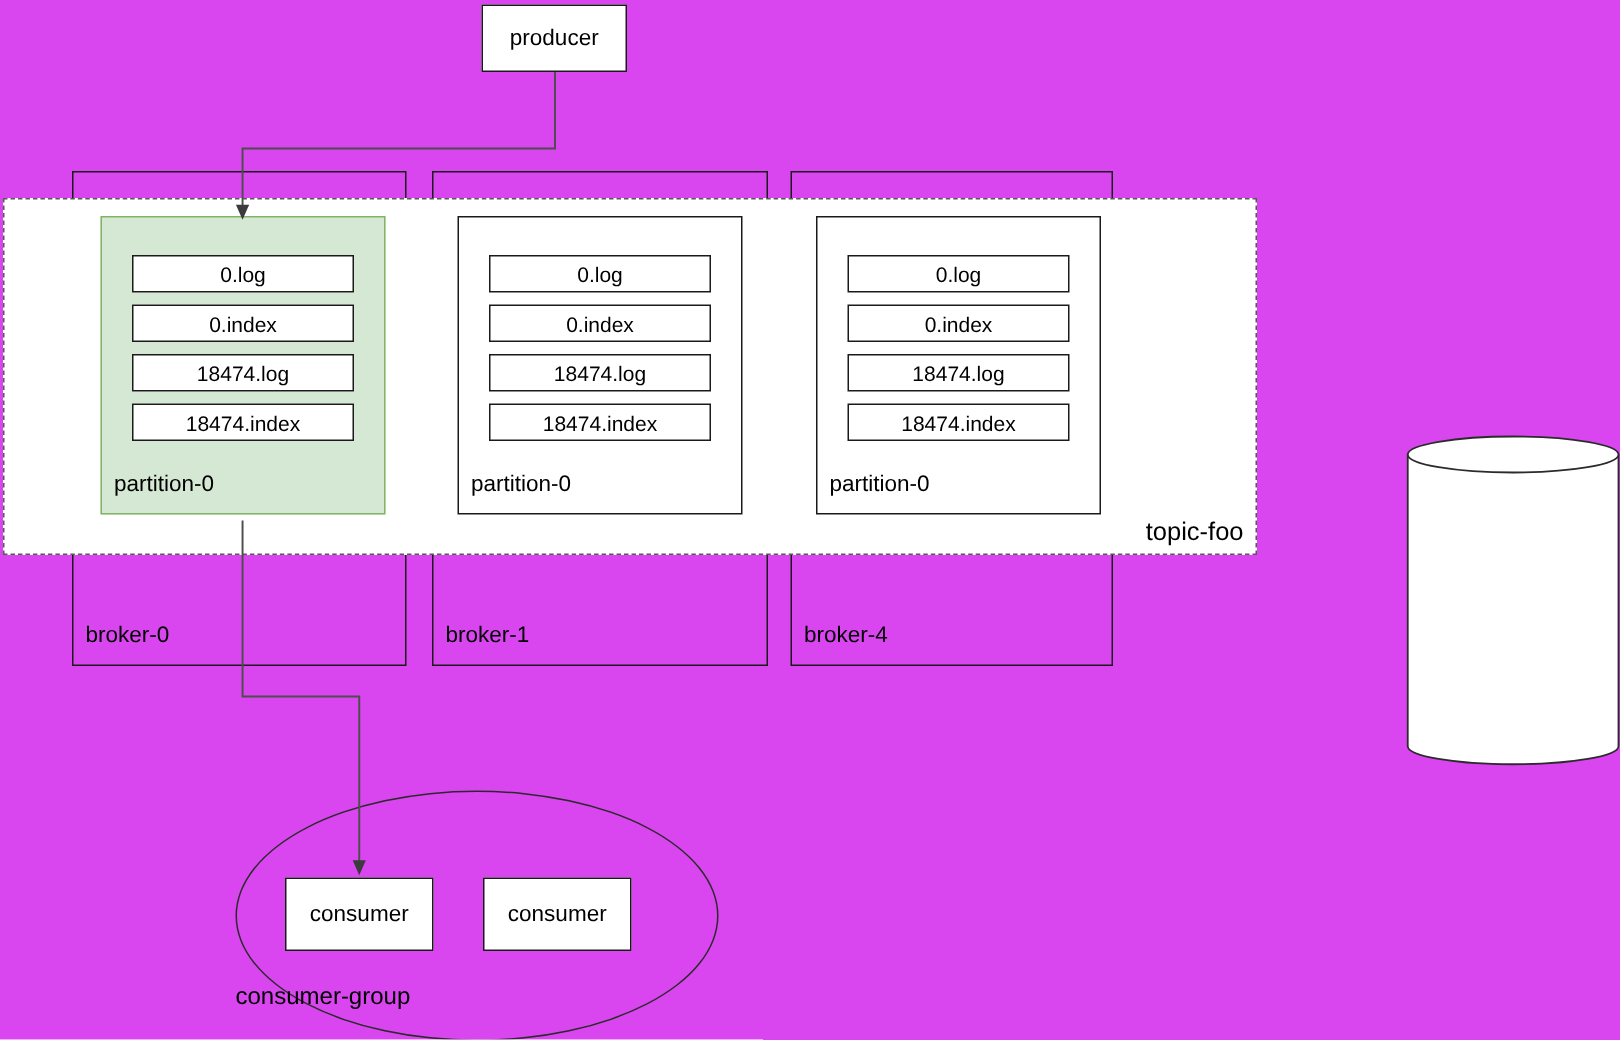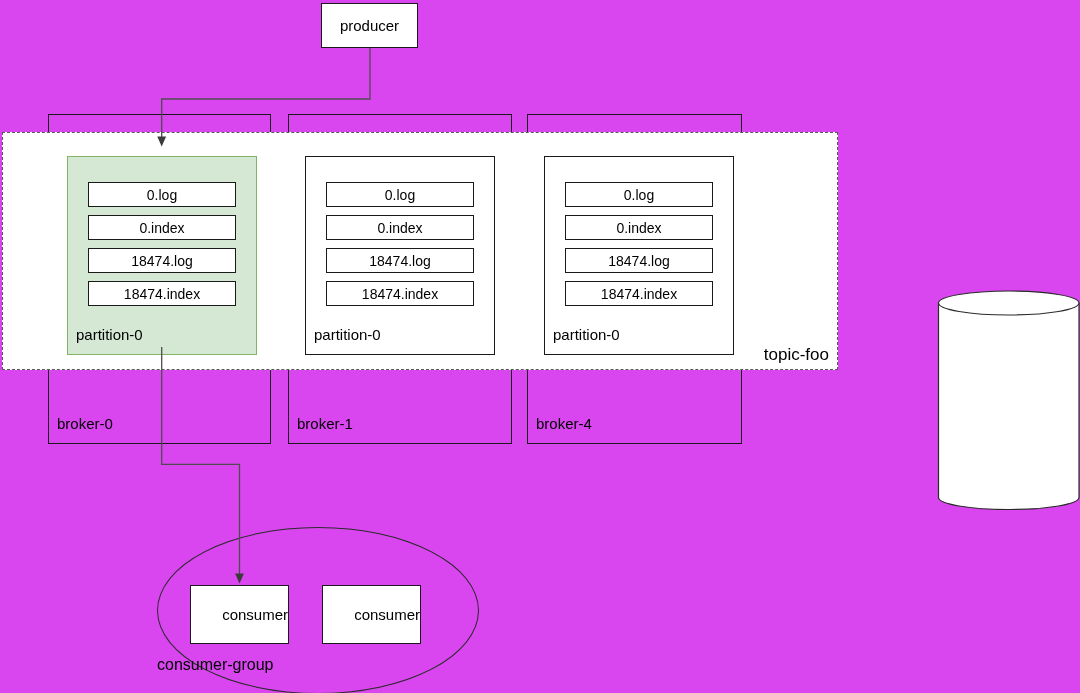--- a/index.html
+++ b/index.html
@@ -56,21 +56,21 @@
   .topic-label {
     position: absolute;
     right: 8px; bottom: 4px;
     font-size: 17px;
     white-space: nowrap;
     text-align: center;
   }
   
   .partition {
     position: absolute;
-    top: 156px;
+    top: 144px;
     width: 190px; height: 199px;
     background: #ffffff;
     border: 1px solid #1a1a1a;
     z-index: 3;
   }
   .partition-0 { left: 67px; }
   .partition-1 { left: 305px; }
   .partition-2 { left: 544px; }
   .partition.highlight {
     background: #d5e8d4;
@@ -102,24 +102,24 @@
     left: 157px; top: 527px;
     width: 322px; height: 167px;
     border: 1px solid #2b2b2b;
     border-radius: 50%;
     background: transparent;
     z-index: 1;
   }
   .consumer {
     position: absolute;
     top: 585px;
-    width: 99px; height: 59px;
-    background: #ffffff;
-    border: 1px solid #1a1a1a;
-    display: flex; align-items: center; justify-content: flex-end;
+    width: 99px; height: 49px;
+    background: #ffffff;
+    border: 1px solid #1a1a1a;
+    display: flex; align-items: center; justify-content: center;
     font-size: 15px;
     z-index: 2;
   }
   .consumer-a { left: 190px; }
   .consumer-b { left: 322px; }
   .consumer-group-label {
     position: absolute;
     left: 157px; top: 656px;
     width: 322px;
     font-size: 16px;

